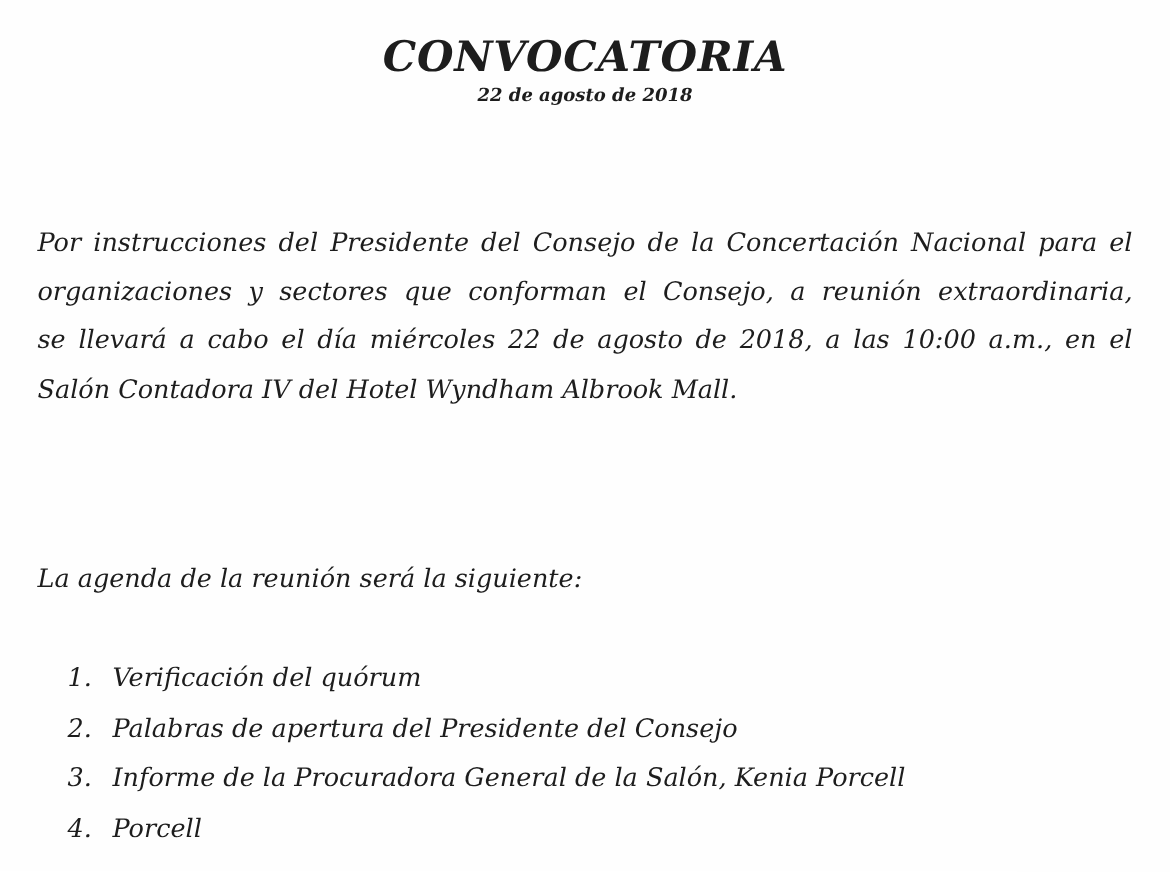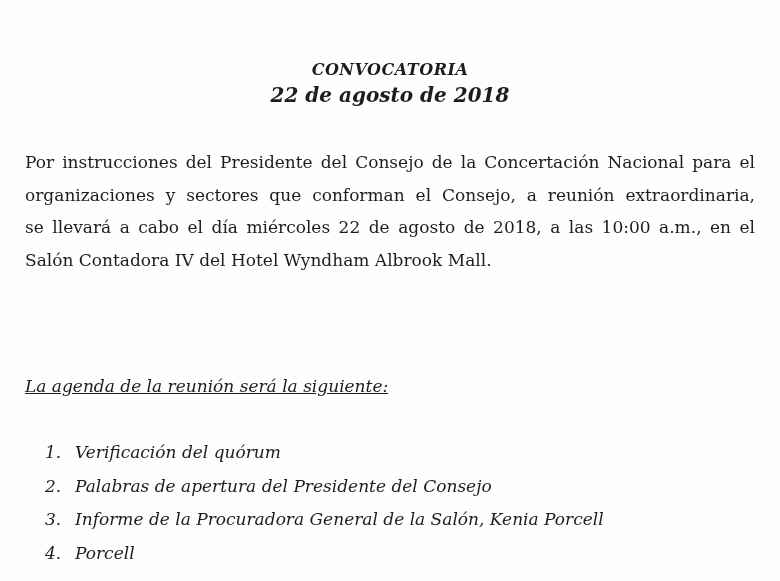--- a/index.html
+++ b/index.html
@@ -14,59 +14,58 @@
     background: #fefefe;
     overflow: hidden;
     font-family: "DejaVu Serif", "Liberation Serif", serif;
     color: #1d1d1d;
   }
   .header {
     padding-top: 26px;
     text-align: center;
   }
   .doc-title {
-    font-size: 16px;
+    font-size: 28px;
     font-weight: bold;
     font-style: italic;
     letter-spacing: 0.5px;
     line-height: 24px;
-    margin-top: 32px;
   }
   .doc-date {
-    font-size: 20px;
+    font-size: 12px;
     font-weight: bold;
     font-style: italic;
     line-height: 26px;
   }
   .body-block {
     position: absolute;
     top: 146px;
     left: 25px;
     right: 25px;
   }
   .body-line {
     font-size: 17px;
+    font-style: italic;
     line-height: 32.5px;
     text-align: justify;
     text-align-last: justify;
     white-space: nowrap;
   }
   .body-line.last {
     text-align-last: left;
     white-space: normal;
   }
   .agenda-intro {
     position: absolute;
     top: 374px;
     left: 25px;
     right: 25px;
     font-size: 17px;
     font-style: italic;
     line-height: 24px;
-    text-decoration: underline;
   }
   .agenda-list {
     position: absolute;
     top: 441px;
     left: 45px;
     right: 25px;
   }
   .agenda-item {
     display: flex;
     font-size: 17px;

